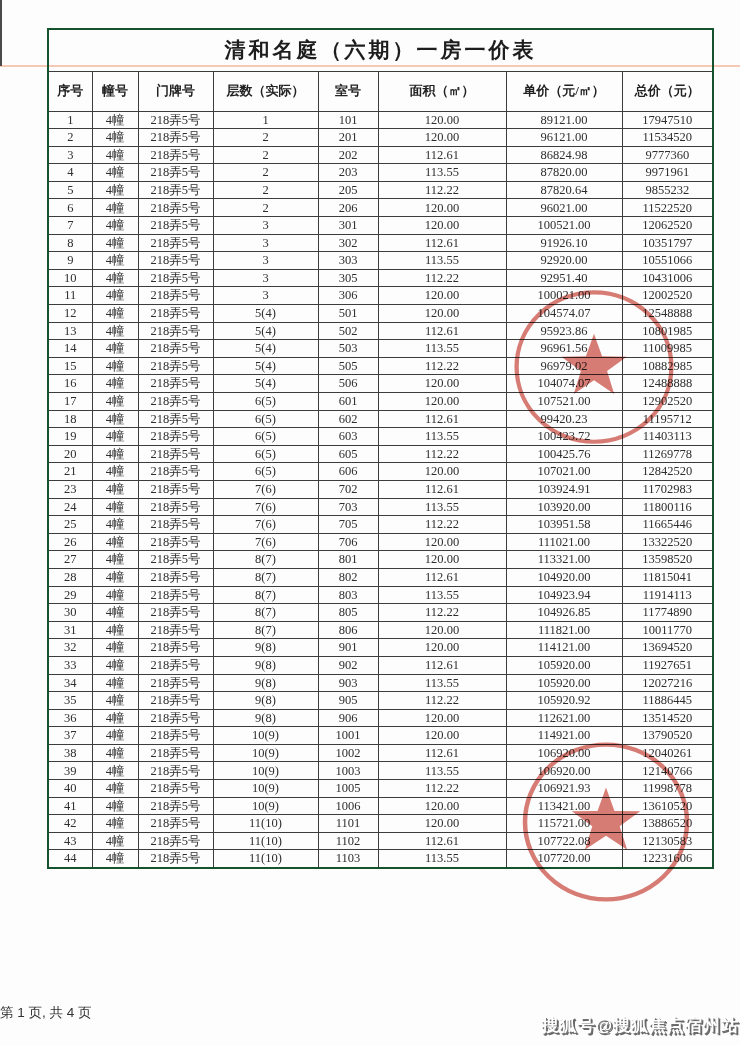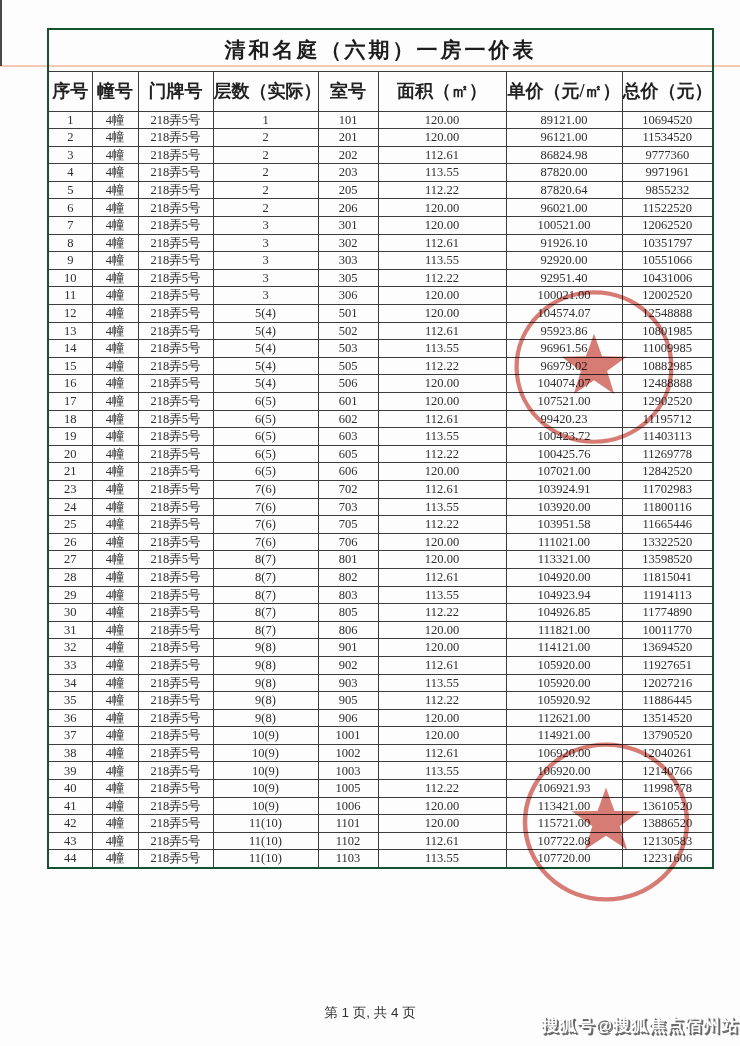--- a/index.html
+++ b/index.html
@@ -23,28 +23,28 @@
   }
   .price th,.price td{
     border:1px solid #3c3c3c;
     text-align:center;vertical-align:middle;
     overflow:hidden;white-space:nowrap;
   }
   .title-cell{
     height:42px;font-size:21px;font-weight:bold;letter-spacing:3px;
     border-bottom:2px solid #2f2f2f;color:#1d1d1d;
   }
-  .head-row th{height:40px;font-size:18px;font-weight:bold;color:#222}
+  .head-row th{height:40px;font-size:13px;font-weight:bold;color:#222}
   .price td{height:17.6px;font-size:12.5px;line-height:1;color:#2e2e2e}
   
   .stamp{position:absolute;mix-blend-mode:multiply;opacity:.72}
   .stamp1{left:508px;top:284px;width:172px;height:166px}
   .stamp2{left:516px;top:736px;width:180px;height:172px}
   
-  .footer{position:absolute;left:0;top:1004px;width:740px;text-align:center;
+  .footer{position:absolute;left:0;top:1004px;width:740px;text-align:left;
     font-size:13.5px;color:#333;font-family:"Liberation Sans","DejaVu Sans",sans-serif}
   .watermark{
     position:absolute;right:1px;top:1014px;
     font-size:17px;font-weight:bold;letter-spacing:1px;
     color:#ffffff;
     text-shadow:2px 2px 0 #686868,1px 1px 0 #7a7a7a;
     font-family:"Liberation Sans","DejaVu Sans",sans-serif;
     margin-left:37px;
   }
 </style>
@@ -84,21 +84,21 @@
     </thead>
     <tbody id="rows-body">
         <tr>
           <td>1</td>
           <td>4幢</td>
           <td>218弄5号</td>
           <td>1</td>
           <td>101</td>
           <td>120.00</td>
           <td>89121.00</td>
-          <td>10694520</td>
+          <td>17947510</td>
         </tr>
         <tr>
           <td>2</td>
           <td>4幢</td>
           <td>218弄5号</td>
           <td>2</td>
           <td>201</td>
           <td>120.00</td>
           <td>96121.00</td>
           <td>11534520</td>

